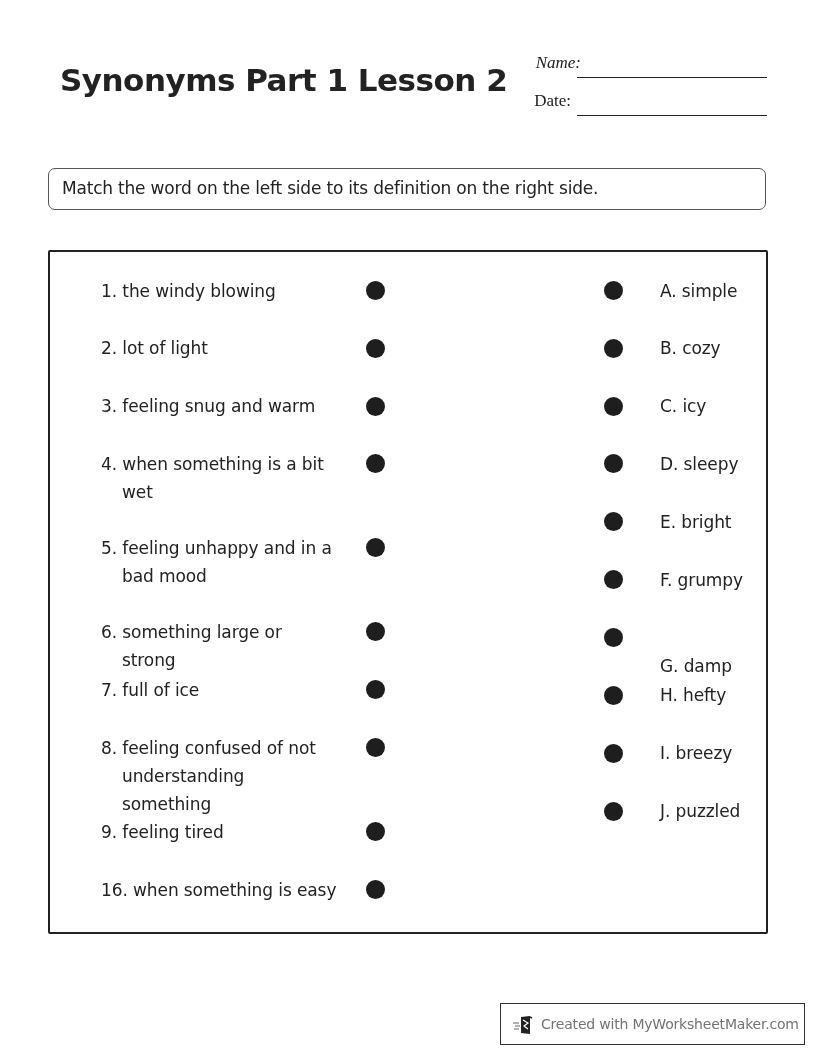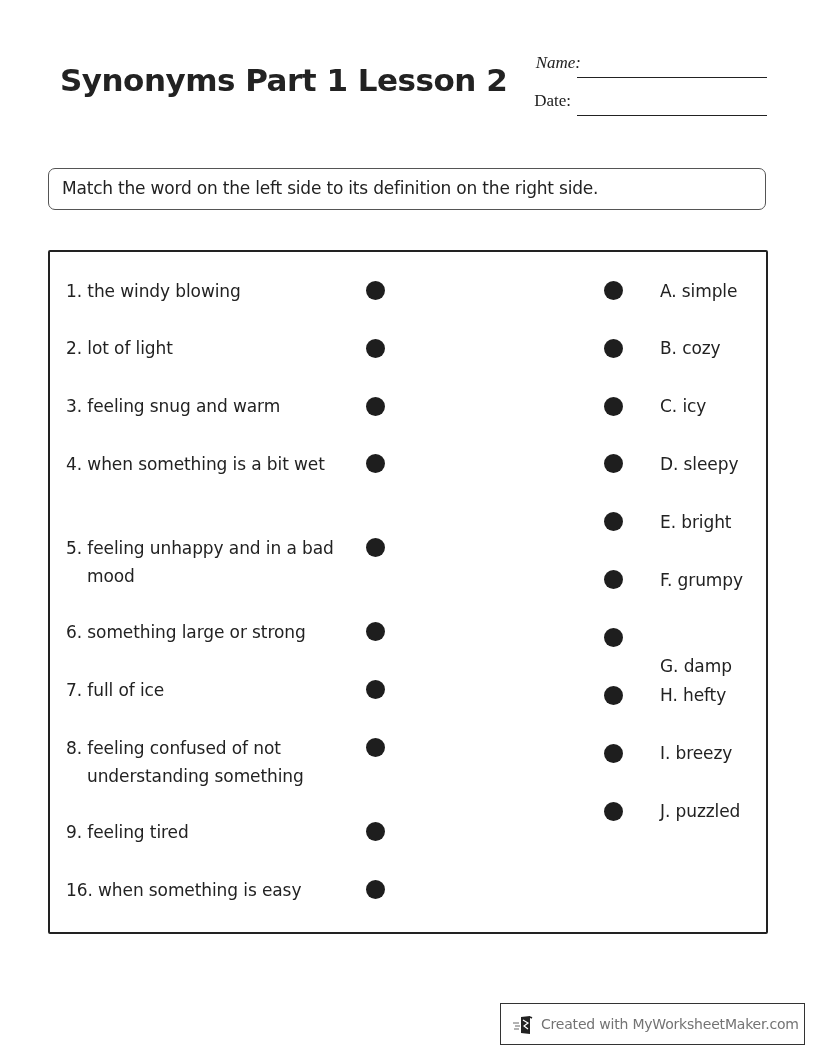--- a/index.html
+++ b/index.html
@@ -11,21 +11,21 @@
                  color: #222; text-align: right; width: 80px; }
   .field-line { position: absolute; left: 577px; width: 190px; height: 0; border-top: 1px solid #222; }
   .instructions { position: absolute; left: 48px; top: 168px; width: 718px; height: 42px;
                   border: 1px solid #555; border-radius: 7px; box-sizing: border-box; }
   .instructions span { position: absolute; left: 13px; top: 9px; font-size: 17px; color: #222;
                        letter-spacing: -0.2px; }
   .match-box { position: absolute; left: 48px; top: 250px; width: 720px; height: 684px;
                border: 2px solid #222; border-radius: 2px; box-sizing: border-box; }
   .item { position: absolute; font-size: 17px; line-height: 28px; color: #222; letter-spacing: -0.1px; }
   .left-item { left: 66px; width: 268px; }
-  .left-item .text { display: block; padding-left: 21px; text-indent: -21px; }
+  .left-item .text { display: block; padding-left: 21px; text-indent: -21px; margin-left: 35px; }
   .right-item { left: 660px; white-space: nowrap; }
   .dot { position: absolute; width: 19px; height: 19px; border-radius: 50%; background: #1e1e1e; }
   .footer { position: absolute; left: 500px; top: 1003px; width: 305px; height: 42px;
             border: 1px solid #333; box-sizing: border-box; }
   .footer .logo { position: absolute; left: 12px; top: 11px; width: 22px; height: 20px; }
   .footer .txt { position: absolute; left: 40px; top: 12px; font-size: 14px; color: #737373;
                  letter-spacing: -0.2px; white-space: nowrap; }
 </style>
 </head>
 <body>

